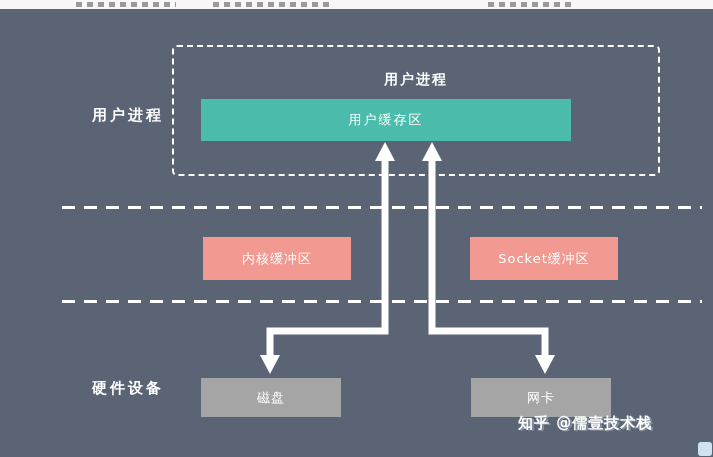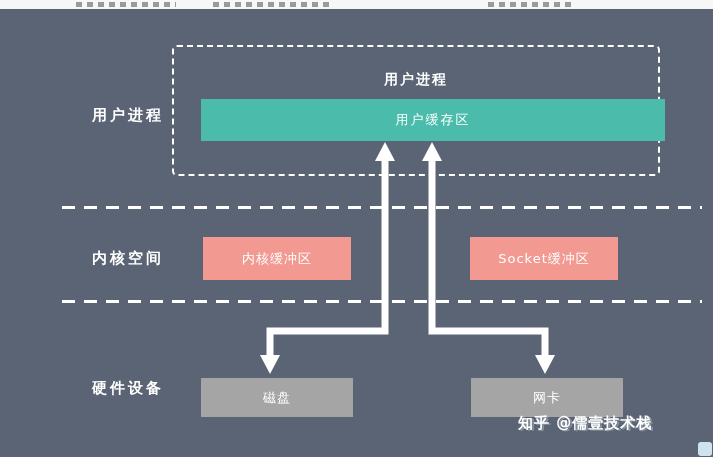--- a/index.html
+++ b/index.html
@@ -28,40 +28,40 @@
 
   .dashed-box{
     position:absolute;left:172px;top:45px;width:488px;height:131px;
     border:2px dashed #ffffff;border-radius:5px;box-sizing:border-box;
   }
   .process-title{
     position:absolute;top:24px;left:0;width:100%;text-align:center;
     color:#ffffff;font-size:14px;font-weight:bold;letter-spacing:2px;
   }
   .user-buffer{
-    position:absolute;left:27px;top:52px;width:464px;height:42px;
+    position:absolute;left:27px;top:52px;width:370px;height:42px;
     background:#4bbcab;color:#ffffff;font-size:13px;letter-spacing:2px;
     line-height:42px;text-align:center;
   }
 
   .sep{
     position:absolute;left:62px;width:640px;height:3px;
     background:repeating-linear-gradient(90deg,#ffffff 0 13px,transparent 13px 22px);
   }
   .sep1{top:206px;}
   .sep2{top:300px;}
 
   .node-box{
     position:absolute;color:#ffffff;font-size:13px;letter-spacing:1px;
     text-align:center;
   }
   .pink{background:#f29a92;width:148px;height:43px;line-height:43px;top:237px;}
   .kernel-buffer{left:203px;}
   .socket-buffer{left:470px;}
-  .gray{background:#a5a5a5;width:152px;height:39px;line-height:39px;top:378px;}
+  .gray{background:#a5a5a5;width:140px;height:39px;line-height:39px;top:378px;}
   .disk{left:201px;}
   .nic{left:471px;}
 
   .arrows{position:absolute;left:0;top:0;pointer-events:none;}
 
   .watermark{
     position:absolute;left:518px;top:414px;color:#ffffff;
     font-size:15px;font-weight:bold;white-space:nowrap;letter-spacing:1px;
     text-shadow:2px 1px 0 rgba(220,228,240,0.35);
   }
@@ -75,21 +75,20 @@
 
 <div class="stage">
 
   <div class="top-strip">
     <span class="edge-mark m1"></span>
     <span class="edge-mark m2"></span>
     <span class="edge-mark m3"></span>
   </div>
 
   <div class="zone-label lbl-user">用户进程</div>
-  <div class="zone-label lbl-kernel">内核空间</div>
   <div class="zone-label lbl-hw">硬件设备</div>
 
   <div class="dashed-box">
     <div class="process-title">用户进程</div>
     <div class="user-buffer">用户缓存区</div>
   </div>
 
   <div class="sep sep1"></div>
   <div class="sep sep2"></div>
 

